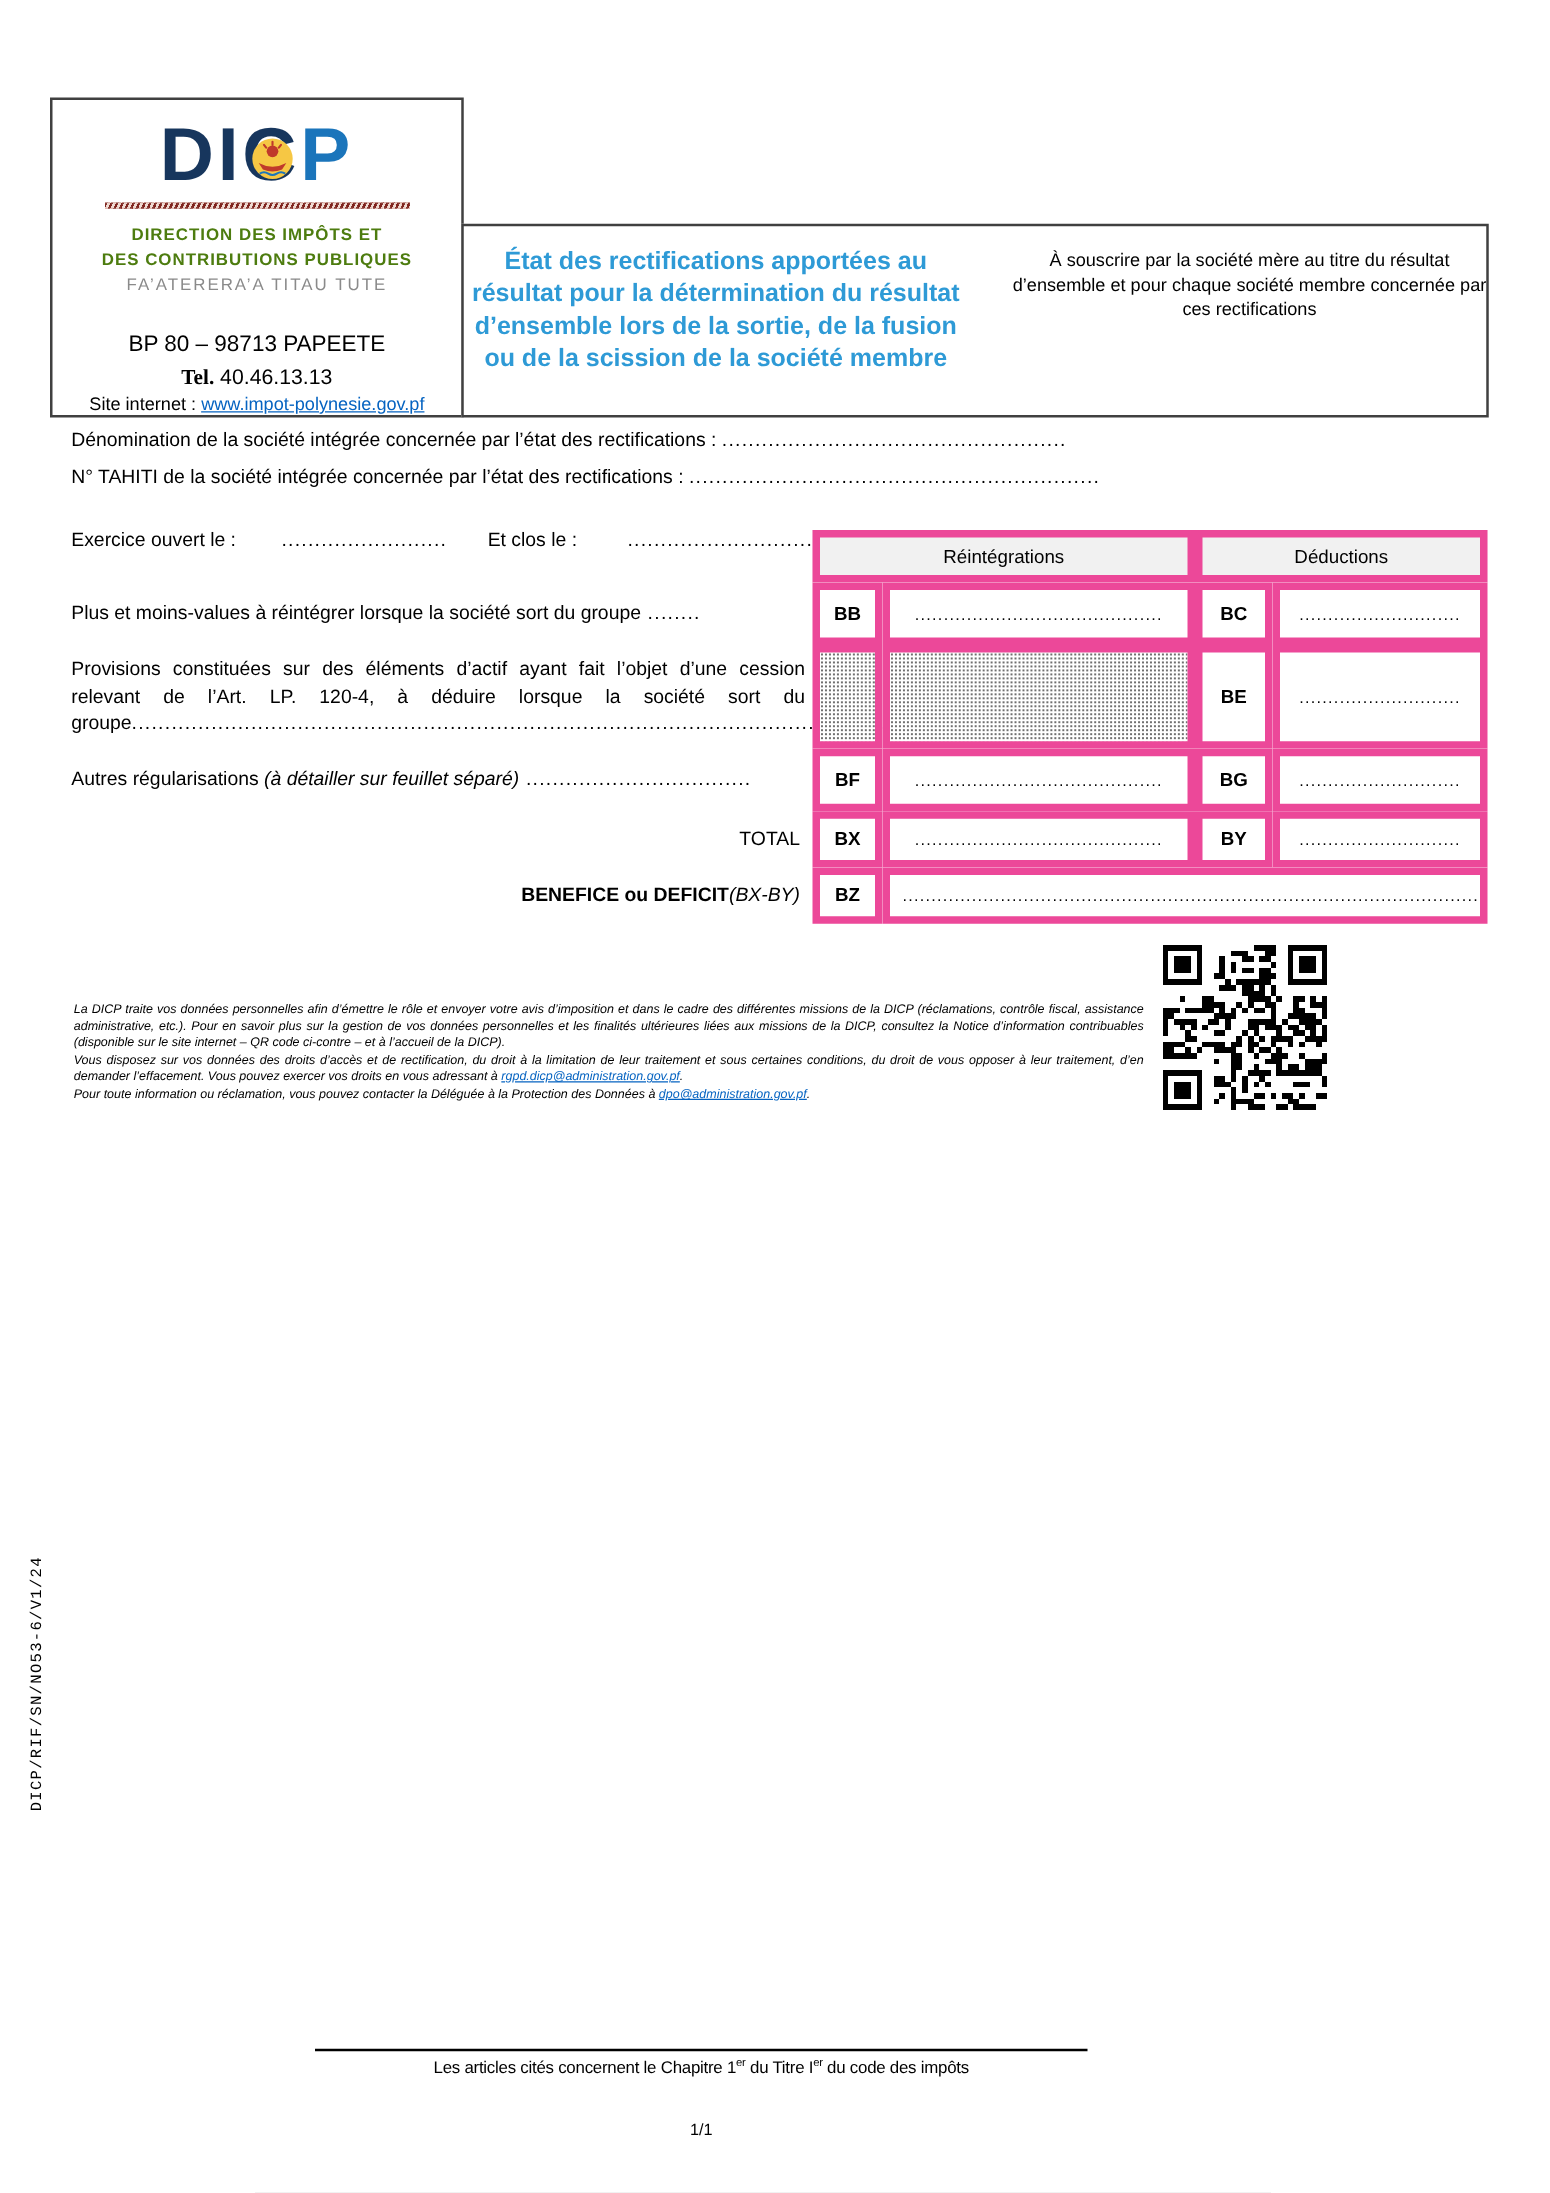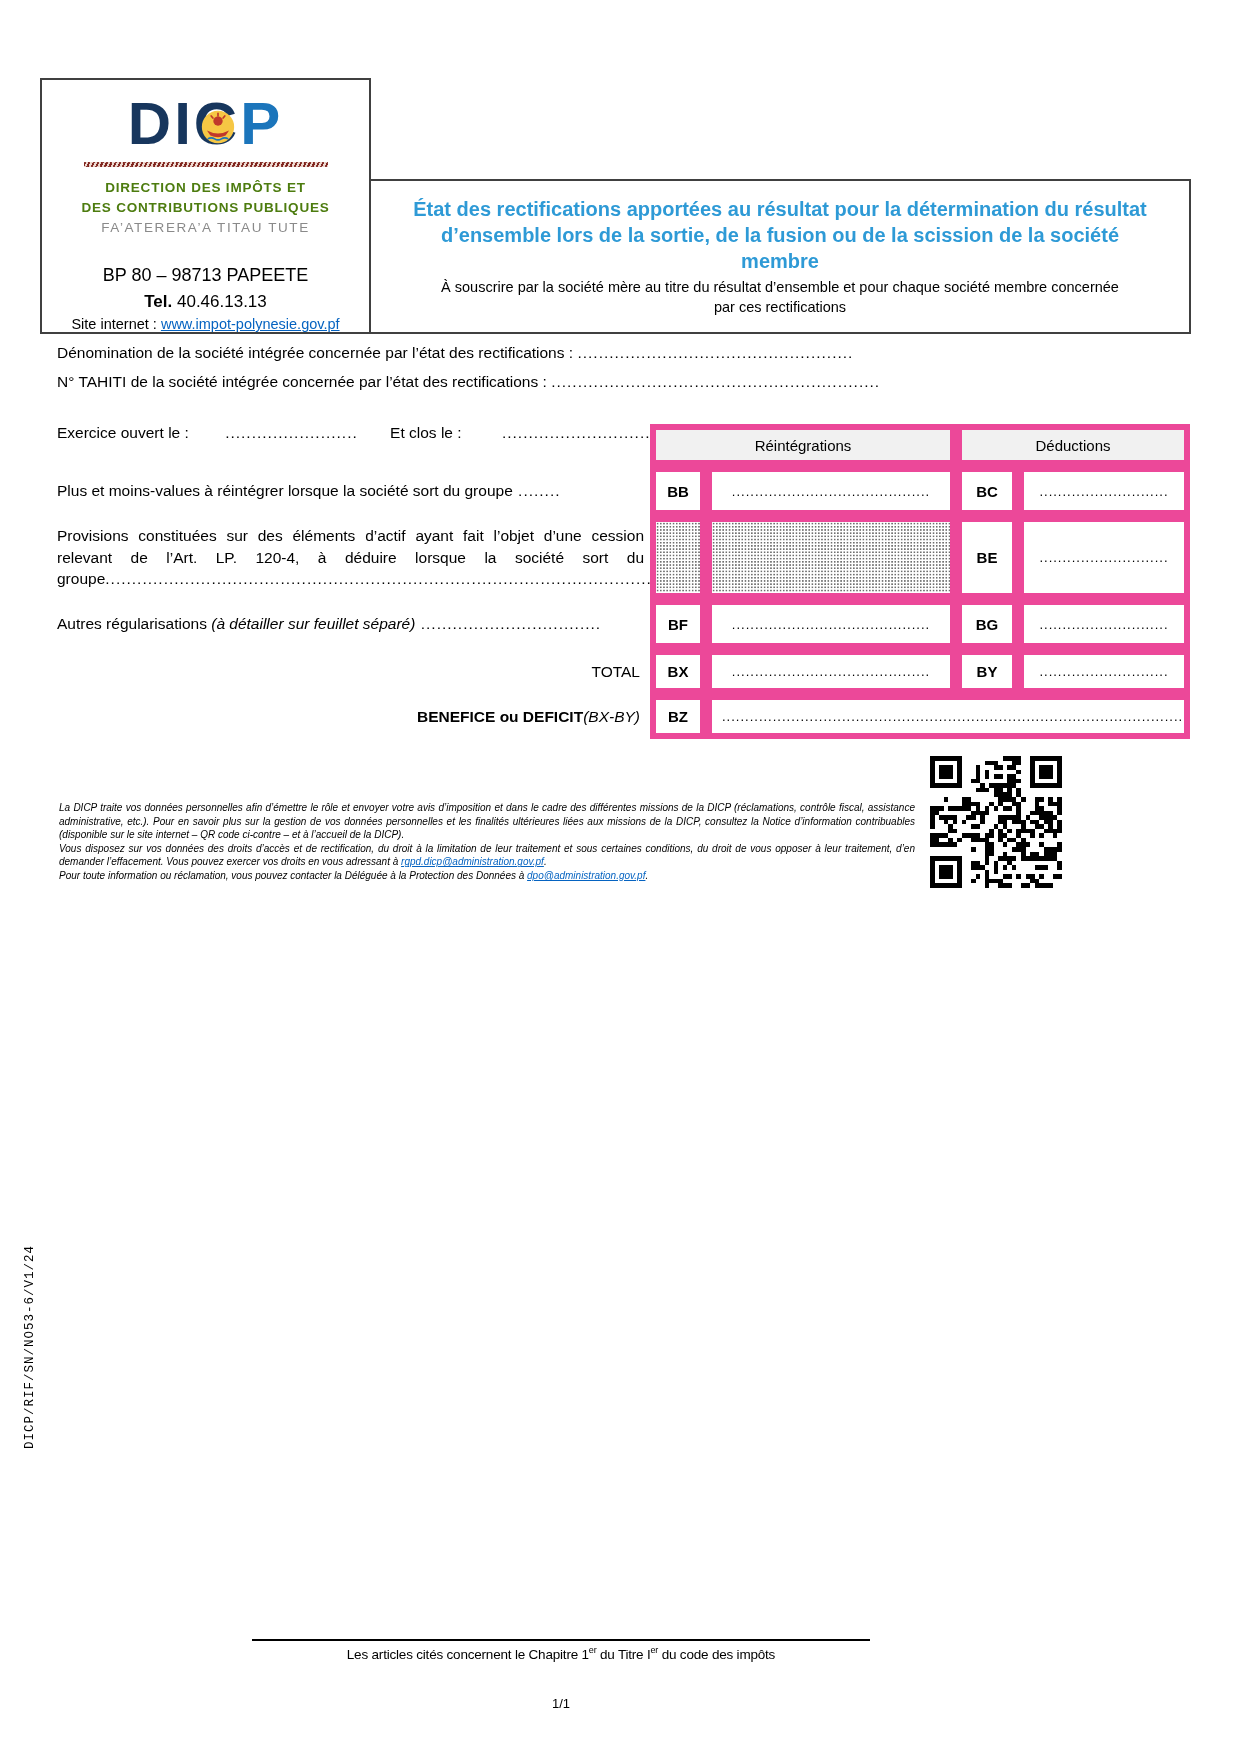--- a/index.html
+++ b/index.html
@@ -10,38 +10,38 @@
     background:#ffffff; overflow:hidden;
   }
 
   
   .hbox { position:absolute; border:2px solid #404040; background:#fff; }
   #header-left  { left:40px;  top:78px;  width:331px; height:256px;
                   display:flex; flex-direction:column; align-items:center; padding-top:14px; }
   #header-right-top { left:369px; top:78px; width:822px; height:103px;
                   display:flex; flex-direction:column; align-items:center; justify-content:center; }
   #header-right-bottom { left:369px; top:179px; width:822px; height:155px;
-                  display:flex; flex-direction:column; align-items:center; padding-top:15px; }
+                  display:flex; flex-direction:row; align-items:flex-start; padding-top:15px;gap:36px; }
 
   .logo-row { font-size:60px; font-weight:800; line-height:1; letter-spacing:3px;
               color:#17365D; display:flex; align-items:center; }
   .logo-letter-p { color:#1B75BB; }
   .logo-c { position:relative; display:inline-block; }
   .logo-c svg { position:absolute; left:53%; top:55%; transform:translate(-50%,-50%); }
 
   .pattern-band { width:244px; height:9px; margin:8px 0 11px;
       background:
         repeating-linear-gradient(115deg, rgba(122,31,26,.85) 0 2px, rgba(240,222,214,.9) 2px 4px),
         repeating-linear-gradient(65deg, #a13a2c 0 2px, #e9d4cb 2px 4px);
   }
   .org-line { font-size:13.5px; font-weight:700; color:#4d7c0f; letter-spacing:.8px; line-height:1.5; }
   .org-line-ta { font-size:13.5px; font-weight:400; color:#8a8a8a; letter-spacing:1.6px; line-height:1.5; }
   .hl-address { margin-top:24px; font-size:18px; line-height:1.45; }
   .hl-tel { font-size:17px; line-height:1.5; }
-  .hl-tel b { font-weight:700; }
+  .hl-tel b { font-weight:700;font-family:Liberation Serif, serif; }
   .hl-site { font-size:14.5px; margin-top:2px; }
   a.link { color:#0563C1; text-decoration:underline; }
 
   .regime-title { color:#1F3864; font-size:20px; font-weight:700; }
   .regime-subtitle { color:#1F3864; font-size:15px; font-weight:700; margin-top:3px; }
   .form-title { color:#2E9AD6; font-size:20px; font-weight:700; text-align:center;
                 width:745px; line-height:1.3; }
   .form-subtitle { color:#000; font-size:14.5px; text-align:center; width:700px;
                    line-height:1.35; margin-top:4px; }
 

